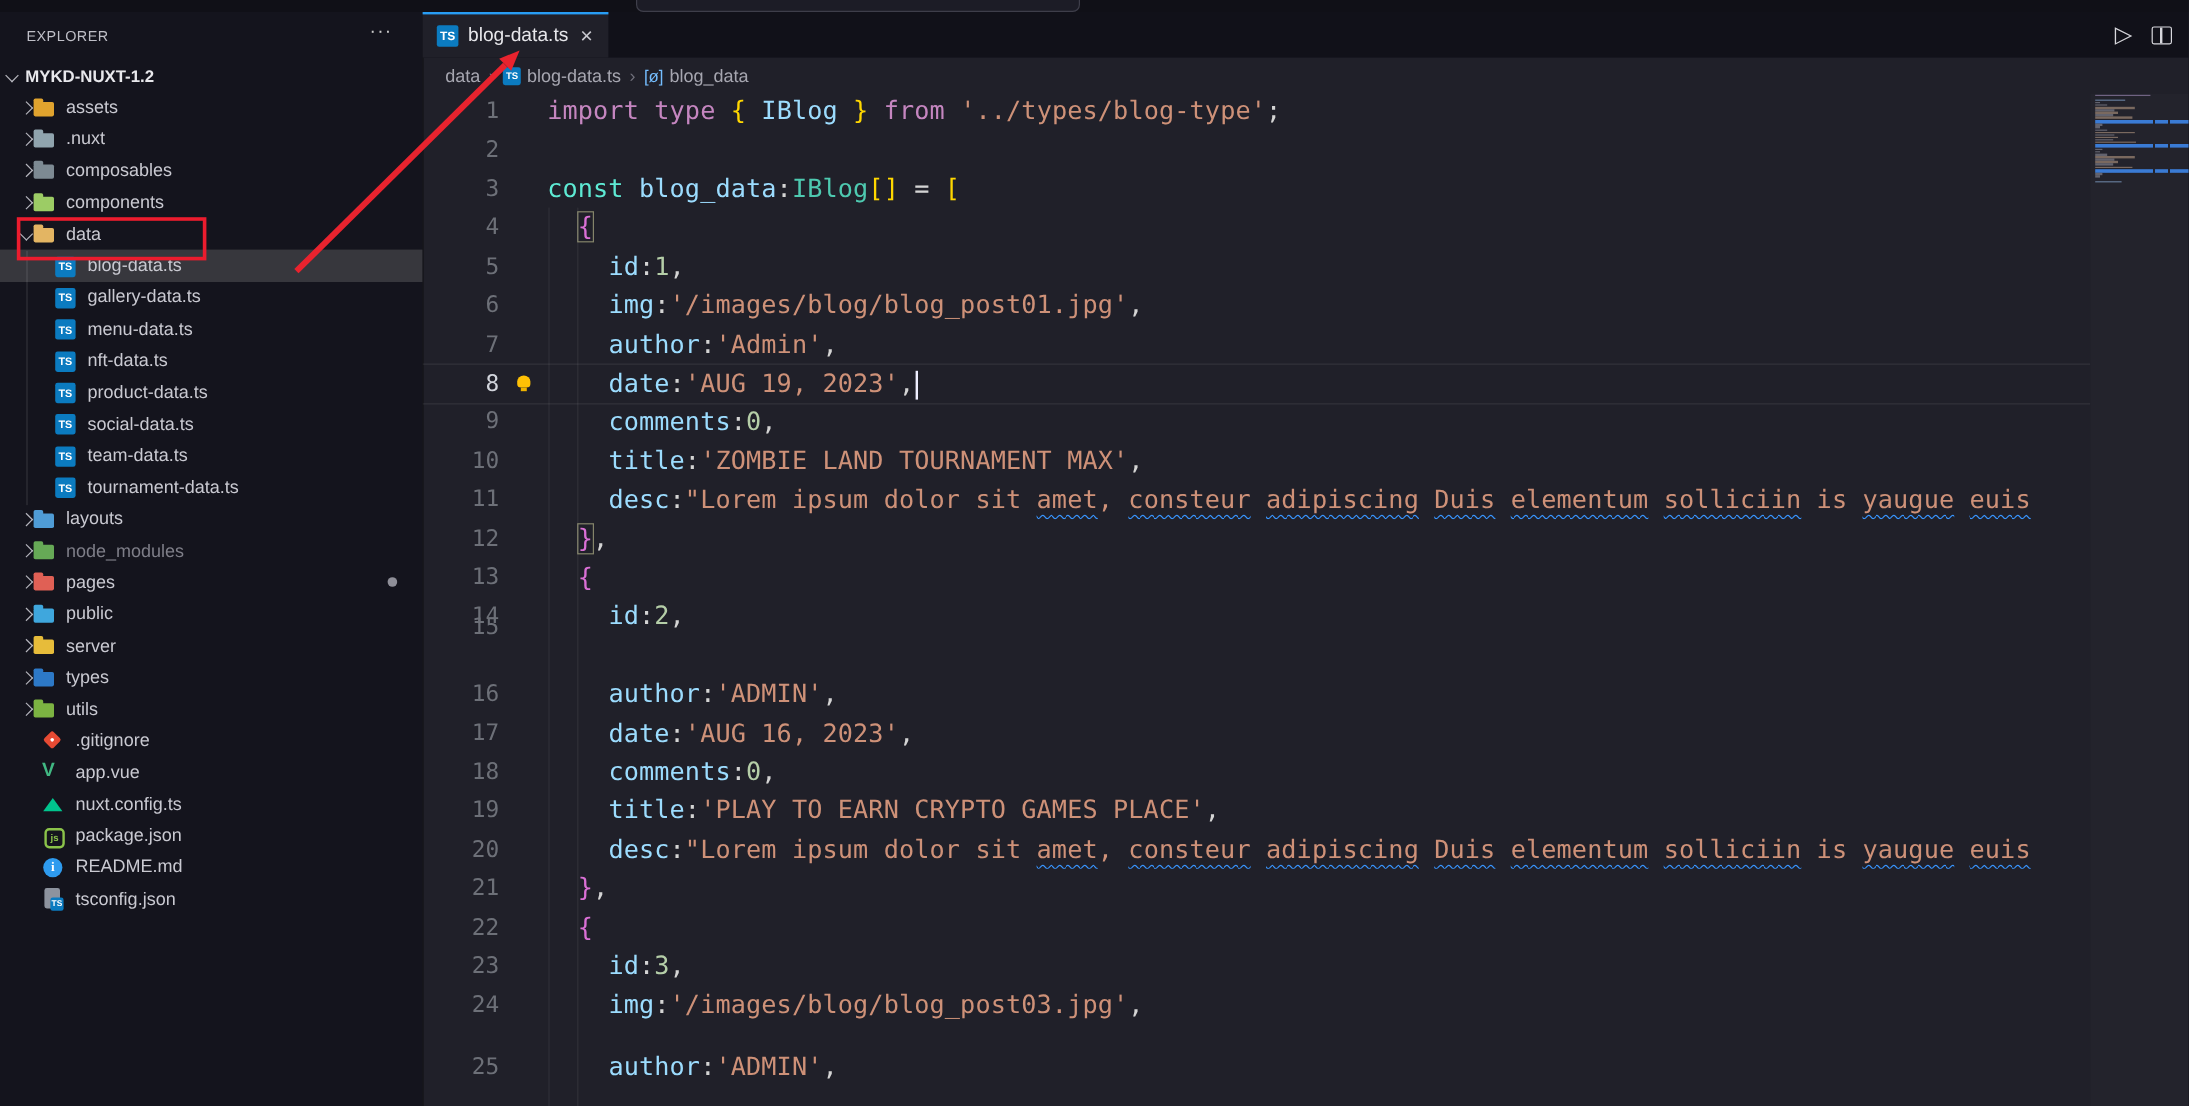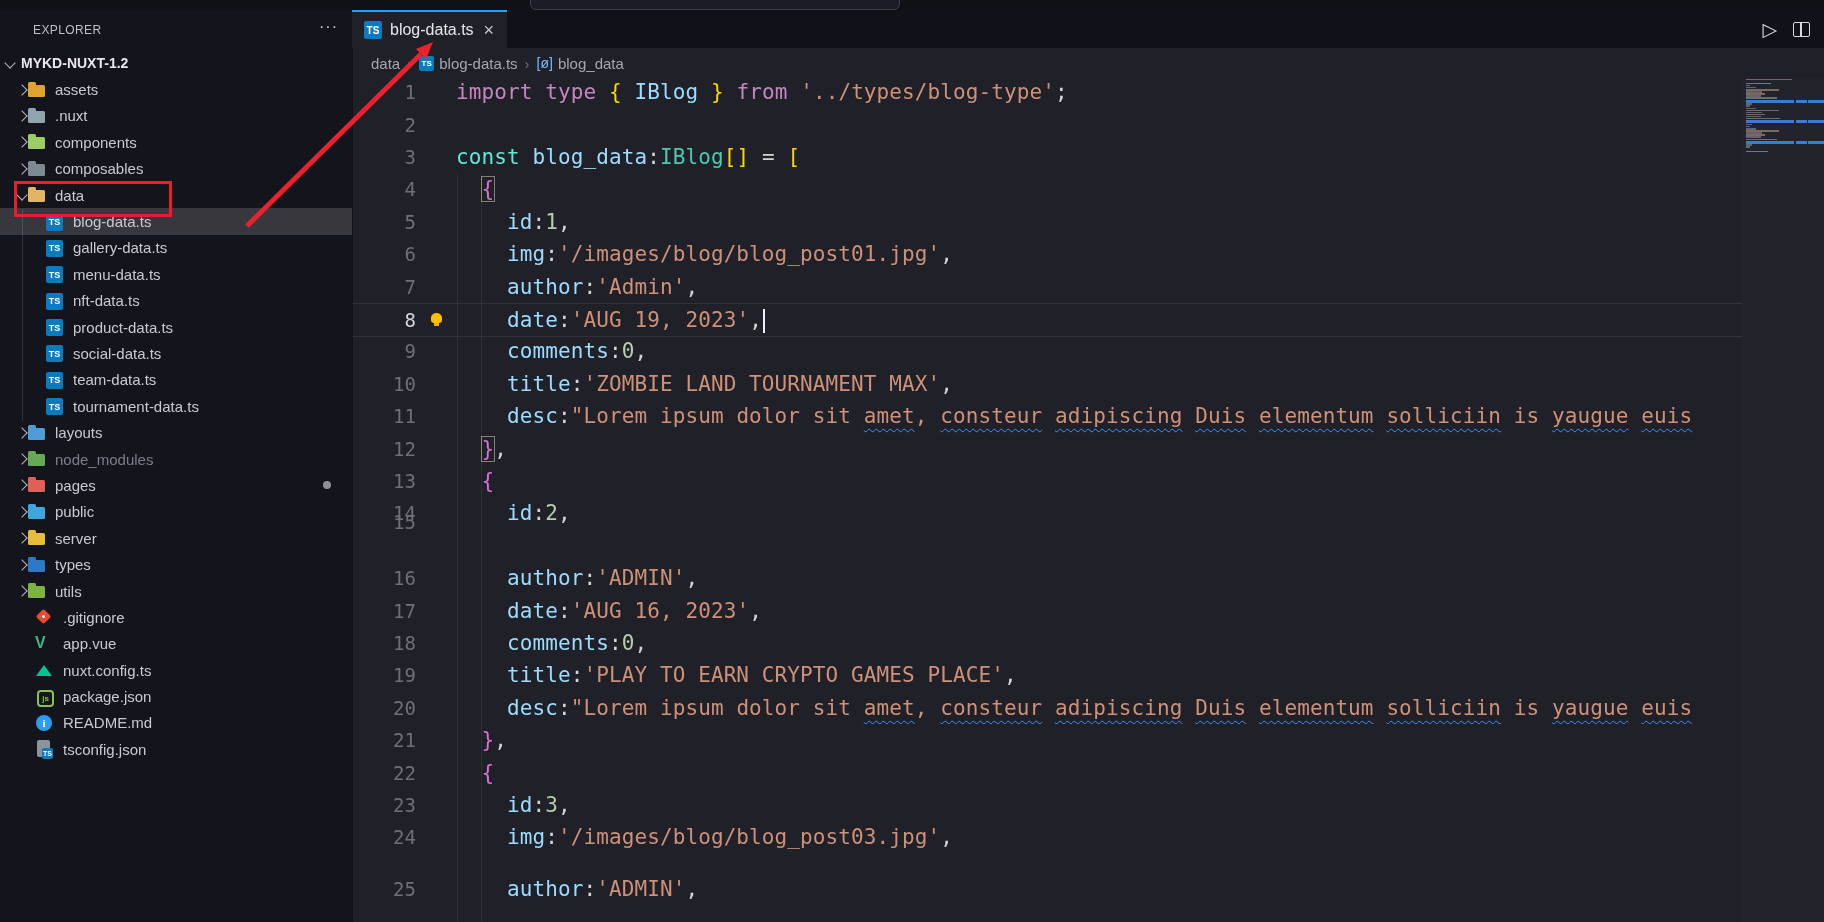--- a/index.html
+++ b/index.html
@@ -4,21 +4,21 @@
 <style>
   html,body{margin:0;padding:0;background:#0d0d12;}
   #app{position:relative;width:1824px;height:922px;overflow:hidden;
        font-family:"Liberation Sans",sans-serif;background:#1f1f28;}
   
   #titlebar{position:absolute;left:0;top:0;width:1824px;height:10px;background:#101017;z-index:3;}
   #cmdcenter{position:absolute;left:530px;top:-6px;width:368px;height:14px;
              border:1px solid #3e3e4a;border-radius:0 0 6px 6px;background:#1c1c26;}
   
   #sidebar{position:absolute;left:0;top:10px;width:352px;height:912px;background:#14141d;z-index:2;}
-  #explorer-header{position:absolute;left:11px;top:8px;width:352px;height:26px;color:#bfbfc7;padding-left:26px;}
+  #explorer-header{position:absolute;left:0;top:8px;width:352px;height:26px;color:#bfbfc7;padding-left:26px;}
   #explorer-title{position:absolute;left:22px;top:5px;font-size:12px;letter-spacing:.4px;}
   #explorer-actions{position:absolute;left:308px;top:0px;font-size:16px;color:#cccccc;
                     letter-spacing:1px;cursor:pointer;}
   #tree{position:absolute;left:0;top:40px;width:352px;}
   .trow{position:relative;height:26.4px;display:flex;align-items:center;color:#c9c9d1;
         font-size:15px;cursor:pointer;white-space:nowrap;}
   .trow.sel{background:#37373d;}
   .trow.dim .tlabel{color:#7e7e88;}
   .trow.root .tlabel{font-weight:700;color:#e8e8ec;font-size:14px;}
   .tlabel{margin-left:7px;}
@@ -125,30 +125,30 @@
         <div class="trow" style="padding-left: 18px;">
           <span class="chev r"></span>
           <span class="icw">
             <span class="folder" style="background: rgb(144, 164, 174);"></span>
           </span>
           <span class="tlabel">.nuxt</span>
         </div>
         <div class="trow" style="padding-left: 18px;">
           <span class="chev r"></span>
           <span class="icw">
+            <span class="folder" style="background: rgb(125, 138, 147);"></span>
+          </span>
+          <span class="tlabel">composables</span>
+        </div>
+        <div class="trow" style="padding-left: 18px;">
+          <span class="chev r"></span>
+          <span class="icw">
             <span class="folder" style="background: rgb(156, 204, 101);"></span>
           </span>
           <span class="tlabel">components</span>
-        </div>
-        <div class="trow" style="padding-left: 18px;">
-          <span class="chev r"></span>
-          <span class="icw">
-            <span class="folder" style="background: rgb(125, 138, 147);"></span>
-          </span>
-          <span class="tlabel">composables</span>
         </div>
         <div class="trow" style="padding-left: 18px;">
           <span class="chev d"></span>
           <span class="icw">
             <span class="folder" style="background: rgb(227, 181, 99);"></span>
           </span>
           <span class="tlabel">data</span>
         </div>
         <div class="trow sel" style="padding-left: 44px;">
           <span class="icw">

